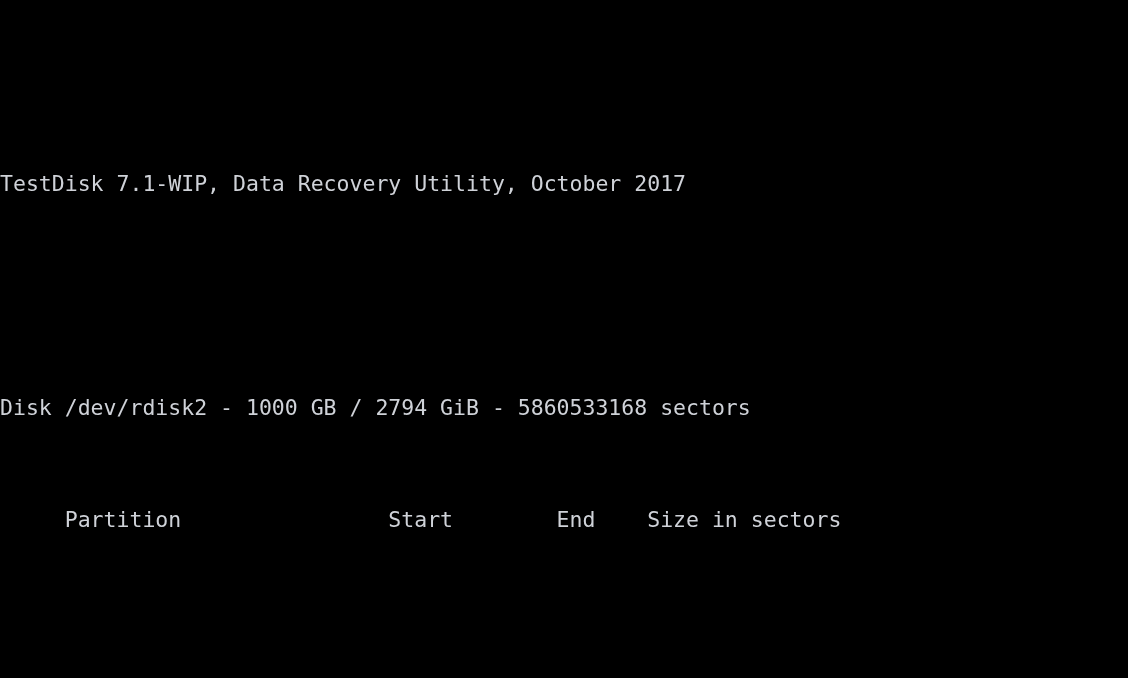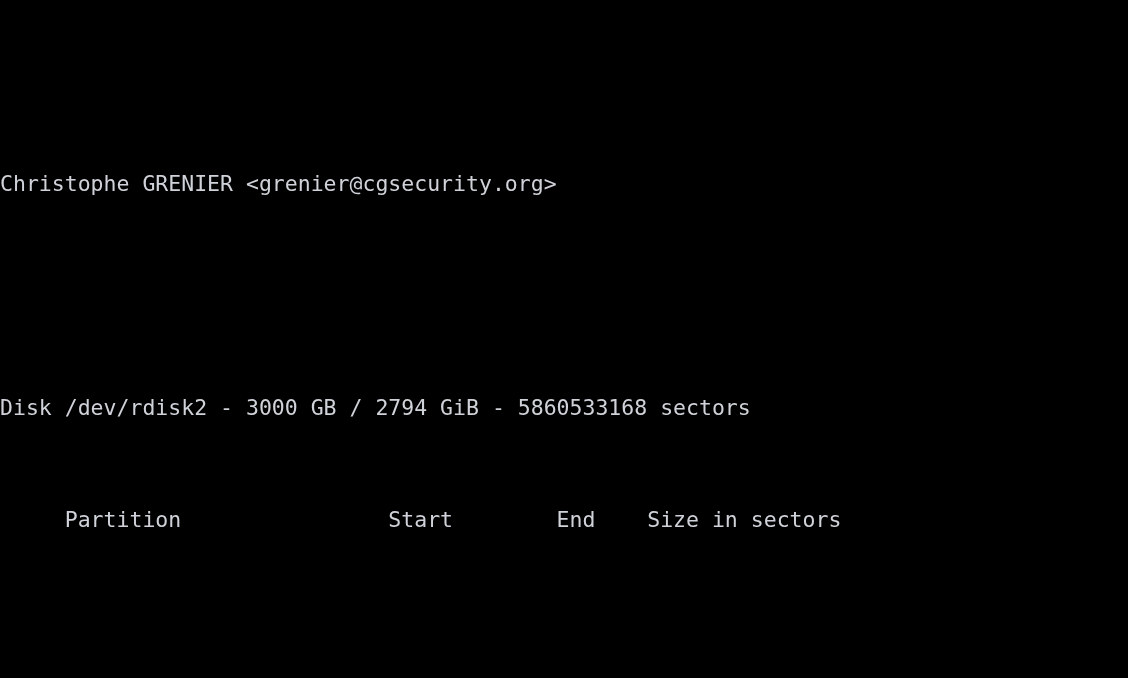--- a/index.html
+++ b/index.html
@@ -42,25 +42,25 @@
     height: 2px;
   }
 </style>
 </head>
 <body>
 
 <div id="screen">
 
   <div class="topoffset"></div>
 
-  <div class="line">Christophe GRENIER &lt;grenier@cgsecurity.org&gt;</div>
+  <div class="line">TestDisk 7.1-WIP, Data Recovery Utility, October 2017</div>
 
   <div class="line blank"> </div>
 
-  <div class="line">Disk /dev/rdisk2 - 3000 GB / 2794 GiB - 5860533168 sectors</div>
+  <div class="line">Disk /dev/rdisk2 - 1000 GB / 2794 GiB - 5860533168 sectors</div>
 
   <div class="line">     Partition                Start        End    Size in sectors</div>
 
   
 
   
 
   
   
   

